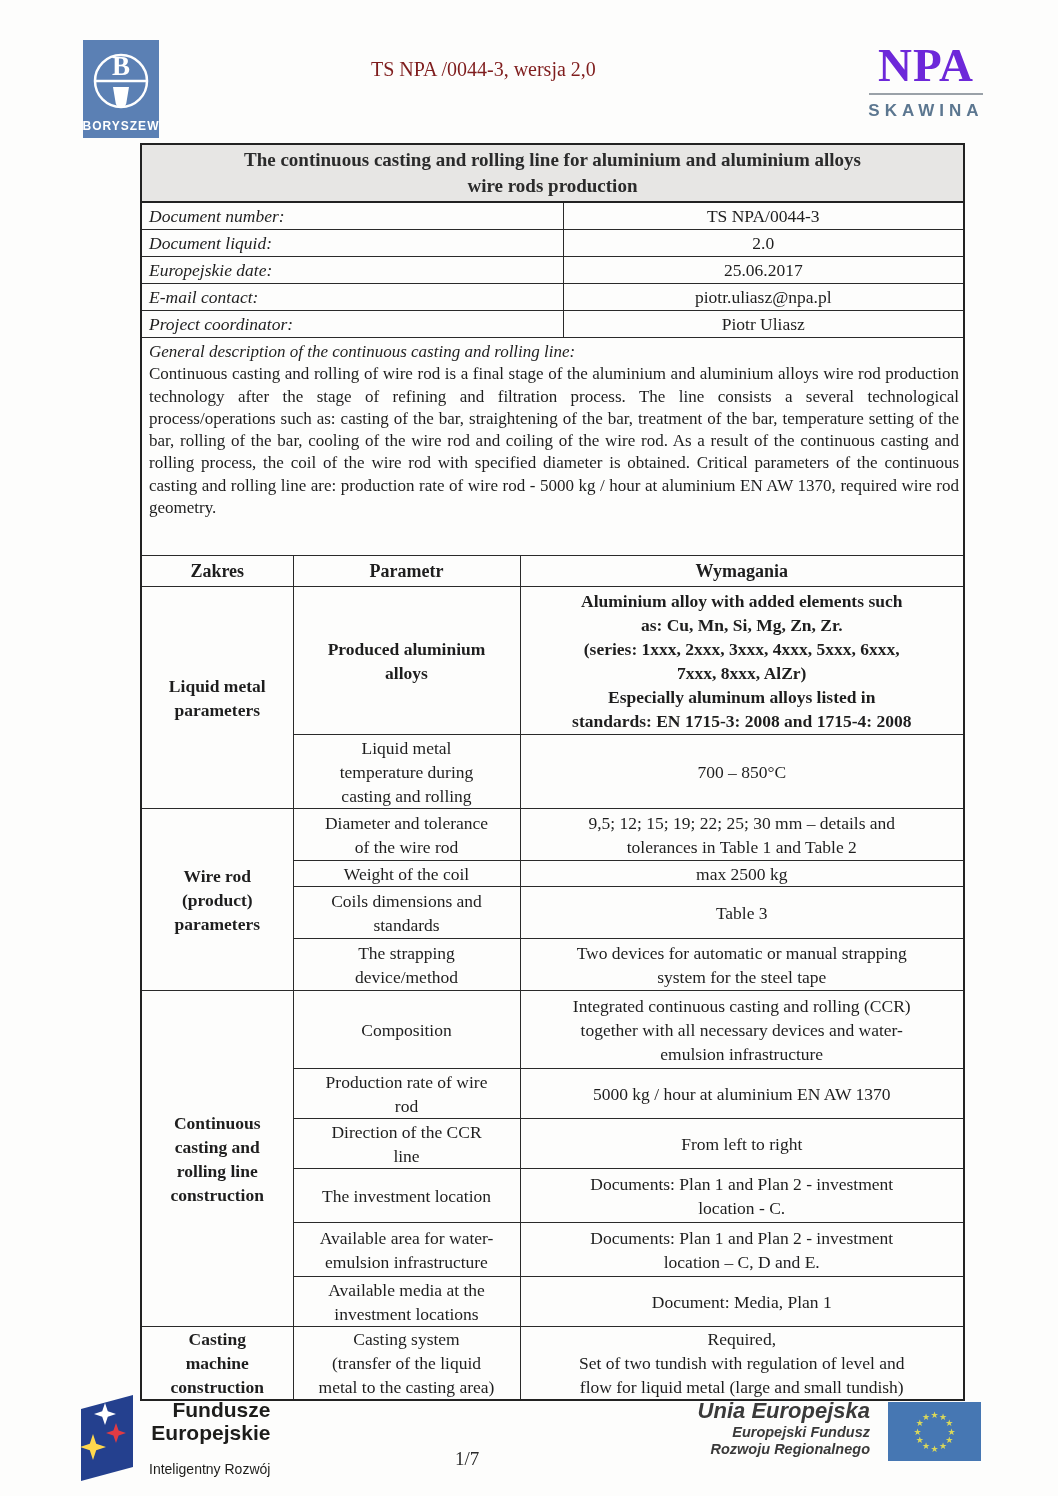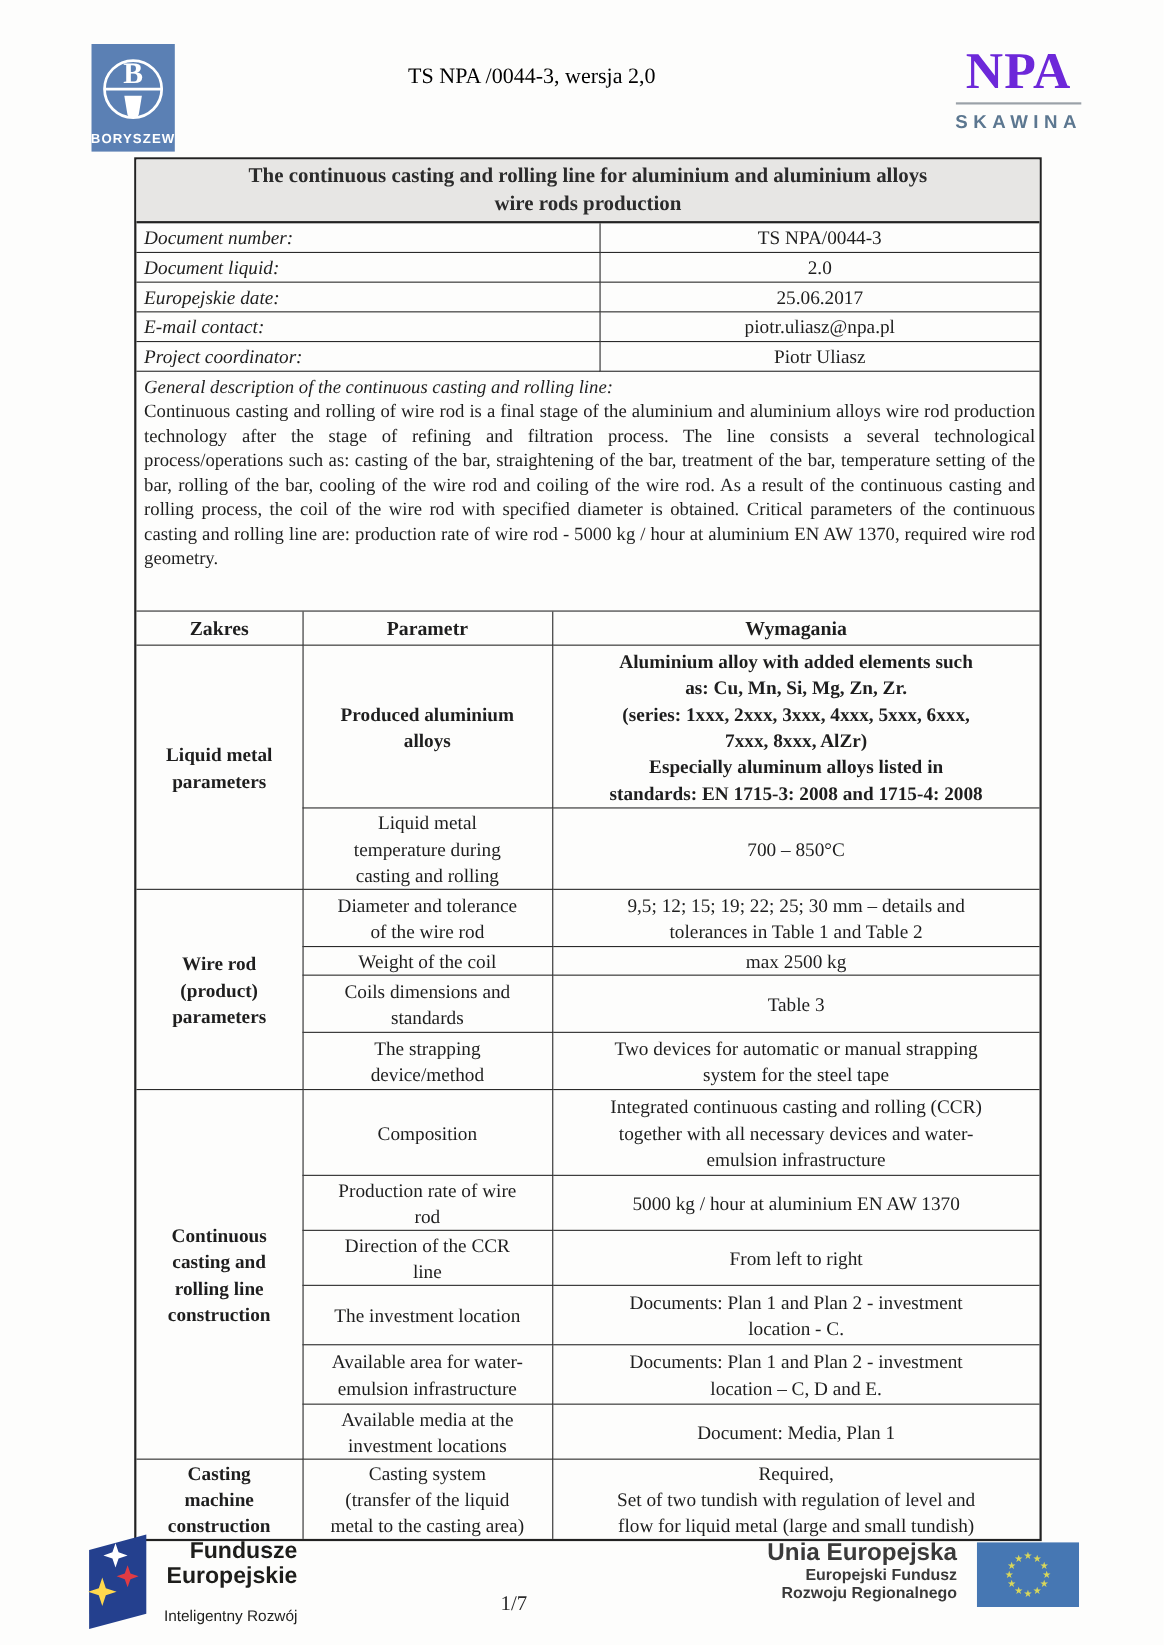--- a/index.html
+++ b/index.html
@@ -2,27 +2,27 @@
 <html><head>
 <meta charset="utf-8">
 <style>
   html,body{margin:0;padding:0;background:#ffffff;}
   .page{
     position:relative;width:1058px;height:1496px;background:#fdfdfc;
     font-family:"Liberation Serif",serif;color:#1e1e1e;overflow:hidden;
   }
   
   .boryszew{position:absolute;left:83px;top:40px;}
-  .doc-ref{position:absolute;left:371px;top:58px;font-size:20px;color:#000000;}
+  .doc-ref{position:absolute;left:371px;top:58px;font-size:20px;color:#7f1d1d;}
   .npa{position:absolute;left:866px;top:40px;width:120px;text-align:center;}
   .npa-name{font-family:"Liberation Serif",serif;font-weight:bold;font-size:47px;line-height:50px;color:#6d28d9;letter-spacing:1px;}
   .npa-line{height:2px;background:#9aa1a8;margin:3px 3px 6px 3px;}
   .npa-sub{font-family:"Liberation Sans",sans-serif;font-weight:bold;font-size:17px;letter-spacing:5px;color:#5c7790;}
   
-  .doc{position:absolute;left:122px;top:143px;width:821px;border:2px solid #222222;background:#fdfdfc;}
+  .doc{position:absolute;left:140px;top:143px;width:821px;border:2px solid #222222;background:#fdfdfc;}
   .title{
     background:#e7e6e4;border-bottom:2px solid #222222;text-align:center;
     font-weight:bold;font-size:19px;line-height:26px;padding:2px 4px;white-space:pre-line;color:#2b2b2b;
   }
   table{border-collapse:collapse;width:100%;table-layout:fixed;}
   td,th{border:1.5px solid #2a2a2a;vertical-align:middle;}
   .doc td:first-child,.doc th:first-child{border-left:0;}
   .doc td:last-child,.doc th:last-child{border-right:0;}
   .meta tr:first-child td{border-top:0;}
   .meta td{height:24px;font-size:17.5px;}
@@ -36,21 +36,21 @@
   .spec th{font-size:18px;font-weight:bold;height:28px;text-align:center;}
   .spec td{text-align:center;font-size:17.5px;line-height:24px;padding:0 5px;white-space:pre-line;}
   .spec .z{font-weight:bold;}
   .bold{font-weight:bold;}
   
   .footer-left{position:absolute;left:75px;top:1392px;display:flex;align-items:center;font-family:"Liberation Sans",sans-serif;}
   .fe-text{margin-left:10px;color:#1d1d1b;text-align:right;}
   .fe-l1,.fe-l2{font-weight:bold;font-size:21px;line-height:23px;}
   .fe-l3{font-size:14px;margin-top:17px;}
   .page-num{position:absolute;left:455px;top:1408px;font-size:19px;color:#2a2a2a;margin-top:40px;}
-  .footer-right{position:absolute;left:670px;top:1398px;width:200px;text-align:right;font-family:"Liberation Sans",sans-serif;color:#3a3a3a;}
+  .footer-right{position:absolute;left:670px;top:1398px;width:200px;text-align:right;font-family:"Liberation Sans",sans-serif;color:#3a3a3a;font-style:italic;}
   .ue-l1{font-weight:bold;font-size:22px;line-height:26px;}
   .ue-l2,.ue-l3{font-weight:bold;font-size:14.5px;line-height:17px;}
   .eu-flag{position:absolute;left:888px;top:1402px;}
 </style>
 </head>
 <body>
 
 <div class="page">
 
   <div class="boryszew">

